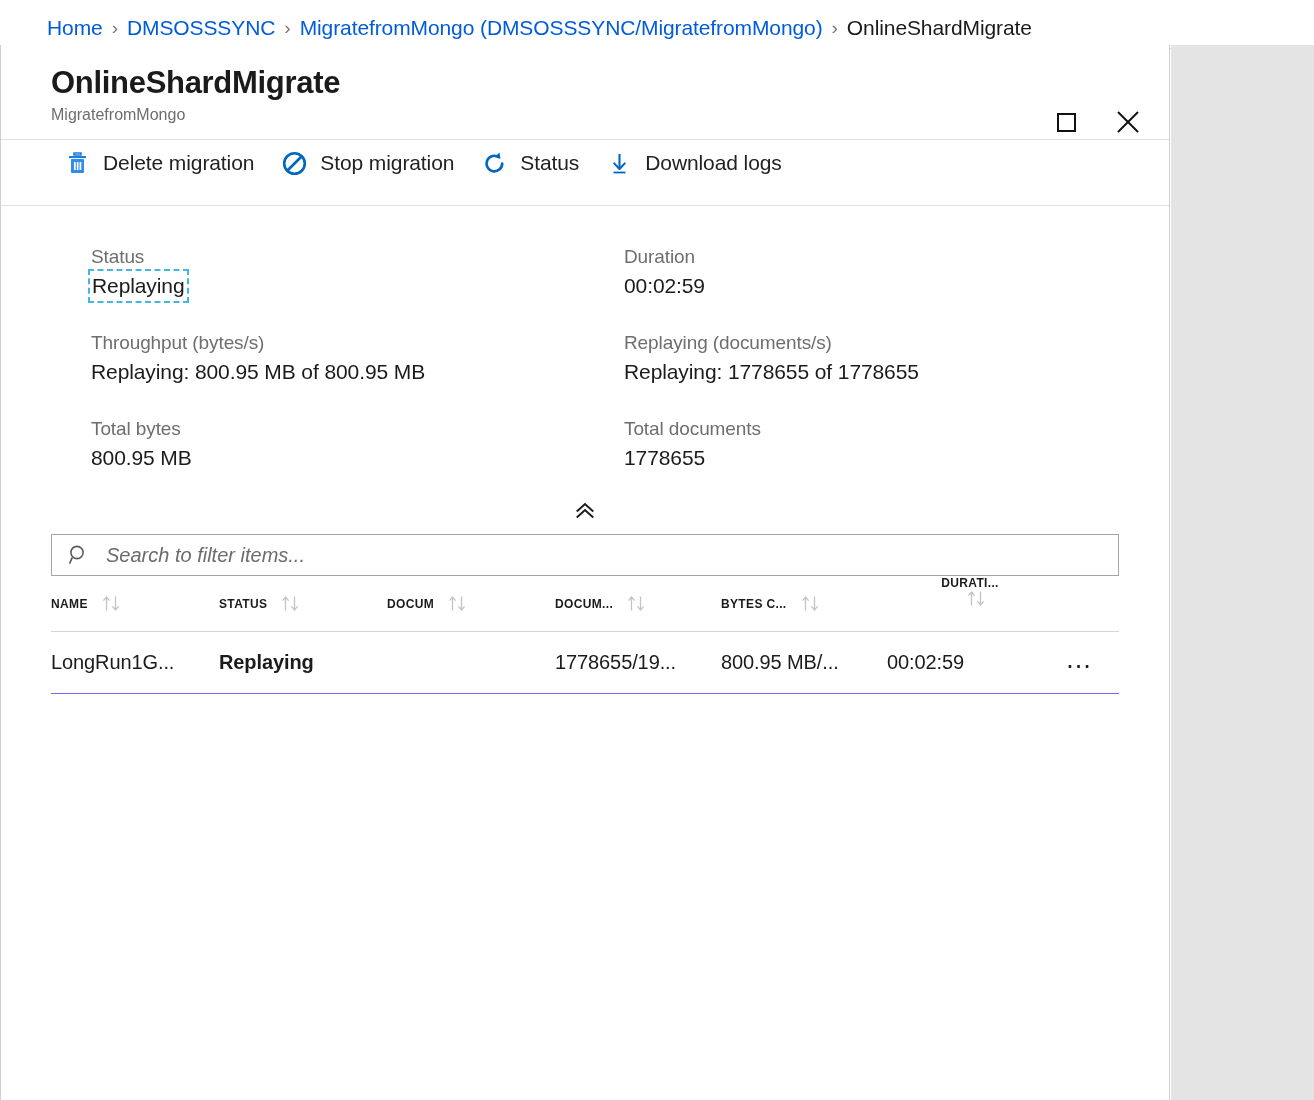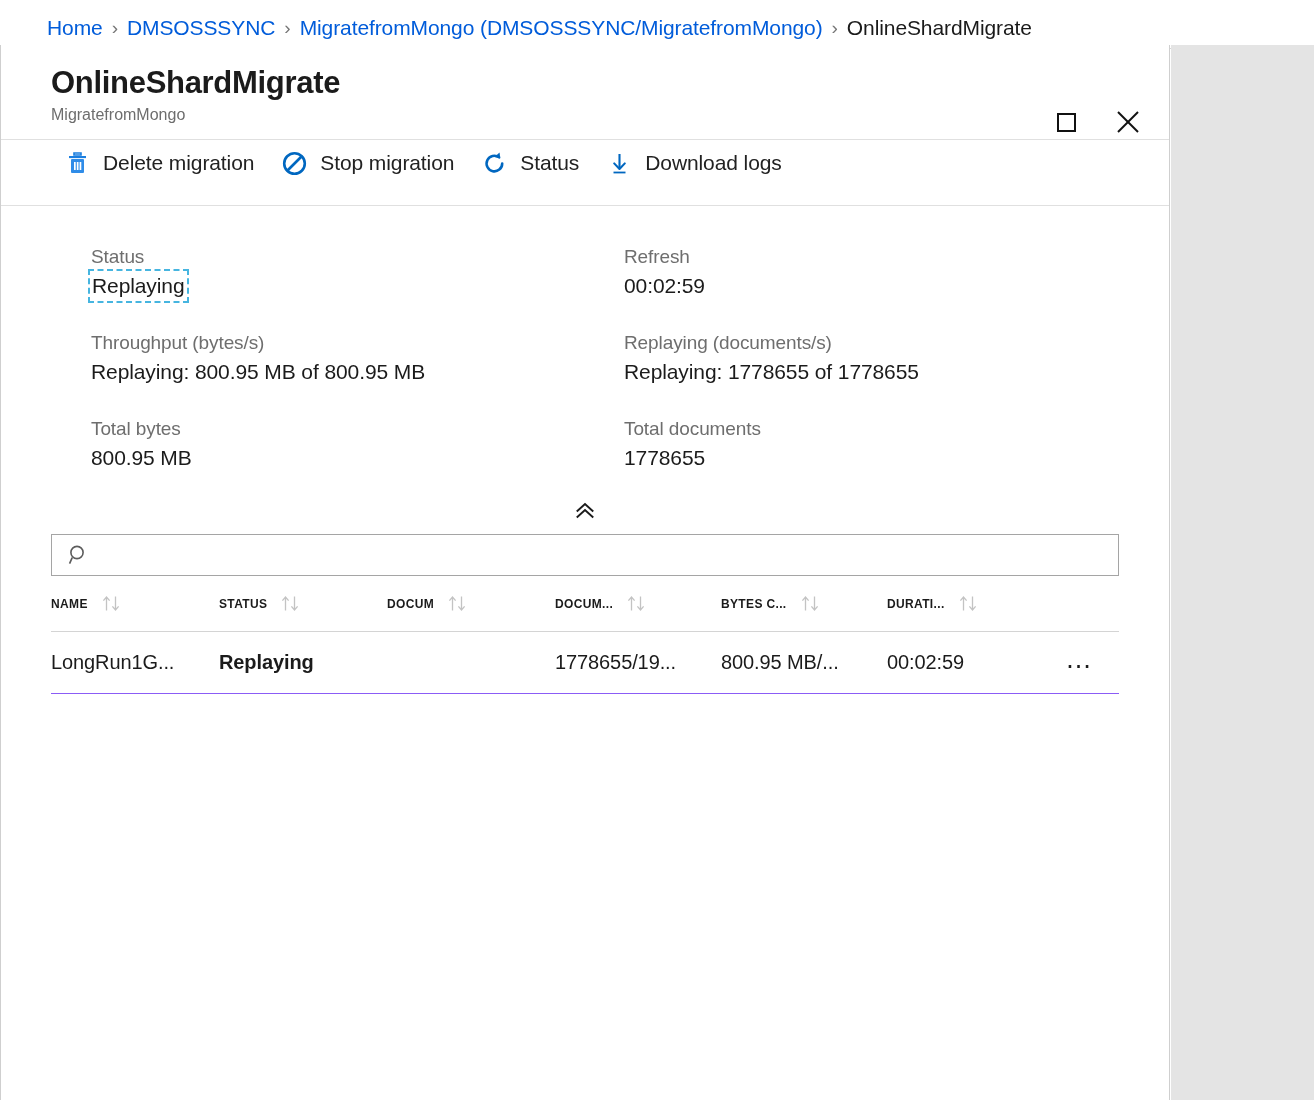--- a/index.html
+++ b/index.html
@@ -233,21 +233,21 @@
     white-space: nowrap;
     overflow: hidden;
     letter-spacing: -0.1px;
   }
   .td.bold { font-weight: 600; }
   .col-name     { width: 168px; }
   .col-status   { width: 168px; }
   .col-errors   { width: 168px; }
   .col-docs     { width: 166px; }
   .col-bytes    { width: 166px; }
-  .col-duration { width: 166px; }
+  .col-duration { width: 166px; flex-direction: column; }
   .col-menu     { flex: 1 1 auto; display: flex; justify-content: flex-end; padding-right: 18px; }
   .ellipsis-btn {
     font-size: 27px;
     line-height: 10px;
     color: #1b1b1b;
     letter-spacing: 3px;
     cursor: pointer;
     padding: 6px 6px 14px 6px;
     background: transparent; border: none;
     font-family: inherit;
@@ -339,21 +339,21 @@
 
     <div class="summary">
       <div class="summary-grid">
 
         <div>
           <div class="field-label">Status</div>
           <div class="field-value focused">Replaying</div>
         </div>
 
         <div>
-          <div class="field-label">Refresh</div>
+          <div class="field-label">Duration</div>
           <div class="field-value">00:02:59</div>
         </div>
 
         <div>
           <div class="field-label">Throughput (bytes/s)</div>
           <div class="field-value">Replaying: 800.95 MB of 800.95 MB</div>
         </div>
 
         <div>
           <div class="field-label">Replaying (documents/s)</div>
@@ -382,20 +382,21 @@
       </div>
     </div>
 
     <div class="search-wrap">
       <span class="search-icon">
         <svg width="22" height="22" viewBox="0 0 22 22">
           <circle cx="9" cy="8.5" r="6.1" fill="none" stroke="#5c5c5c" stroke-width="1.6"></circle>
           <line x1="4.2" y1="13.6" x2="1.6" y2="19.6" stroke="#5c5c5c" stroke-width="1.6"></line>
         </svg>
       </span>
+      <input class="search-input" type="text" placeholder="Search to filter items..." style="">
     </div>
 
     <div class="grid">
 
       <div class="grid-head">
 
         <div class="th col-name">
           <span class="th-text">NAME</span>
           <span class="sort-icon">
             <svg width="22" height="17" viewBox="0 0 22 17">

